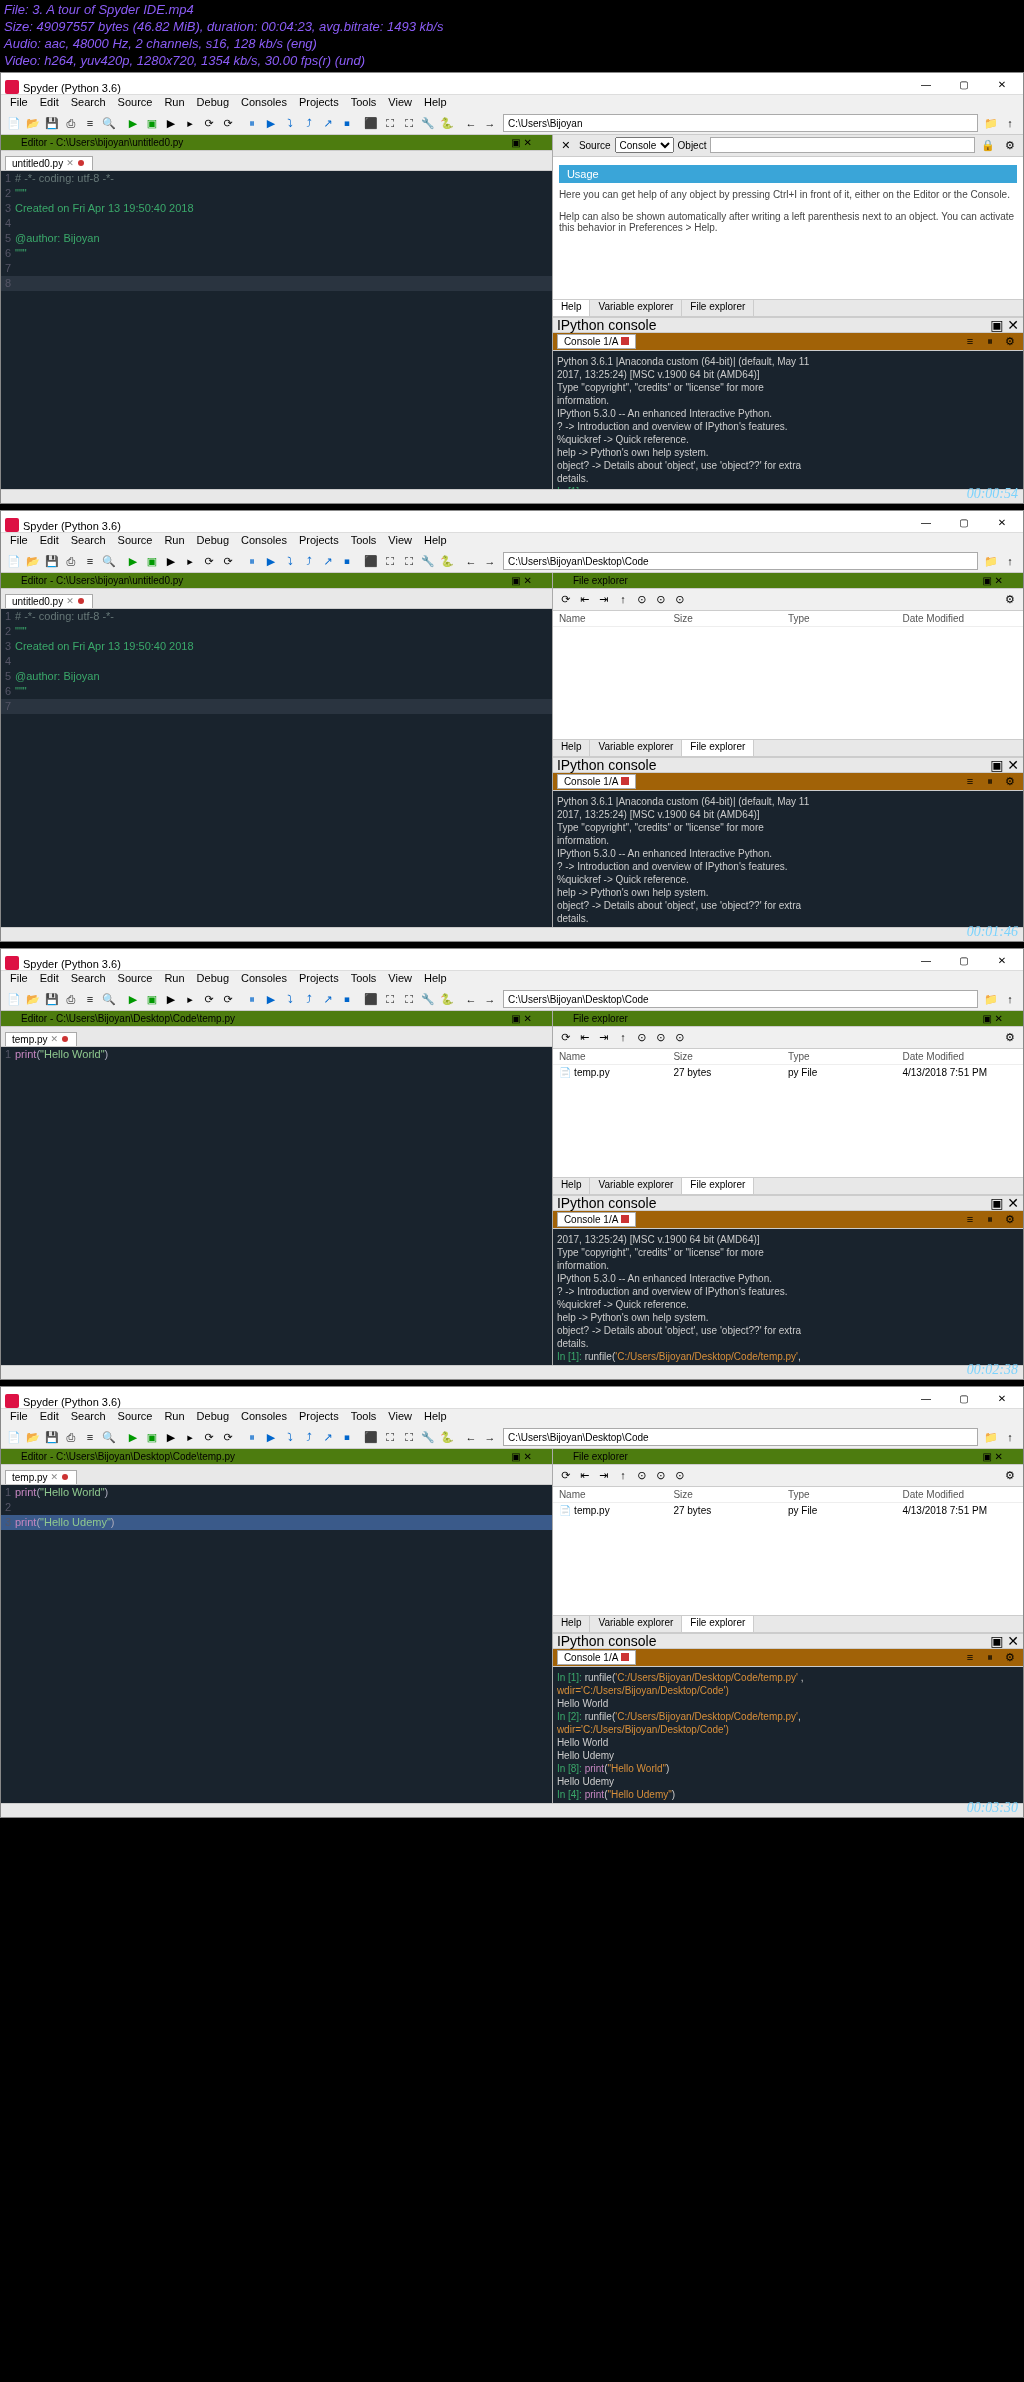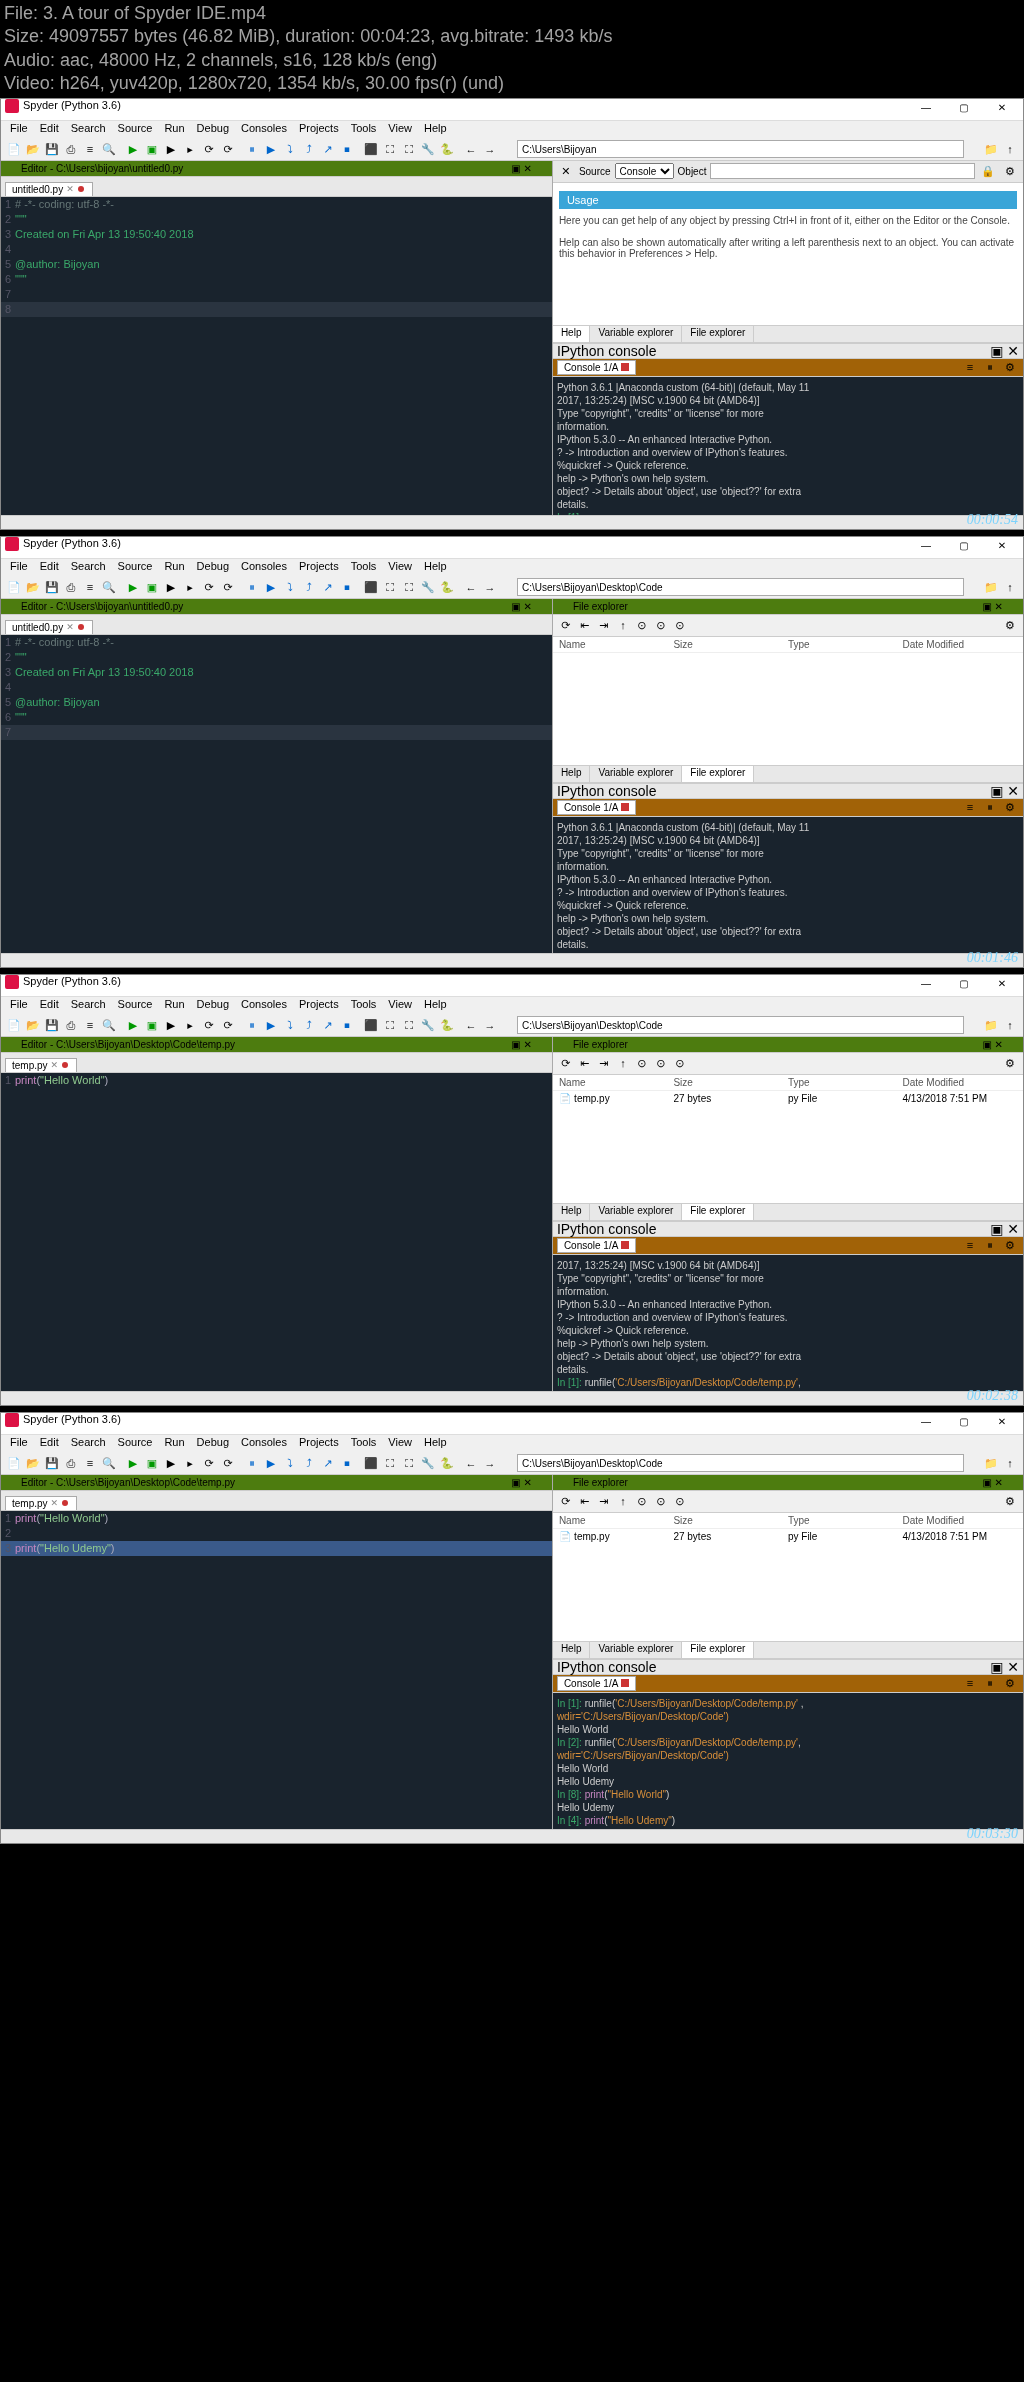--- a/index.html
+++ b/index.html
@@ -1,31 +1,31 @@
 <!DOCTYPE html>
 <html><head>
 <meta charset="utf-8">
 <style>
 *{margin:0;padding:0;box-sizing:border-box;font-family:'Segoe UI',Tahoma,sans-serif}
 body{background:#000;width:1024px}
-.meta{color:#a3a3a3;font-family:'Times New Roman',serif;font-size:18px;padding:2px 4px;line-height:1.3}
+.meta{color:#8b5cf6;font-style:italic;font-family:'Times New Roman',serif;font-size:13px;padding:2px 4px;line-height:1.3}
 .frame{position:relative;margin-bottom:6px}
 .win{background:#f0f0f0;border:1px solid #888;position:relative}
-.titlebar{height:22px;background:#fff;display:flex;align-items:flex-start;padding:0 4px;font-size:11px;border-bottom:1px solid #ddd}
+.titlebar{height:22px;background:#fff;display:flex;align-items:flex-end;padding:0 4px;font-size:11px;border-bottom:1px solid #ddd}
 .titlebar .ico{width:14px;height:14px;background:#d14;border-radius:2px;margin-right:4px}
 .titlebar .btns{margin-left:auto;display:flex;gap:4px}
 .titlebar .btns span{width:34px;height:18px;display:inline-flex;align-items:center;justify-content:center;font-size:10px}
 .menubar{height:18px;display:flex;gap:2px;padding:0 4px;font-size:11px;background:#f0f0f0}
 .menubar span{padding:1px 5px}
 .toolbar{height:22px;display:flex;align-items:center;padding:0 4px;gap:1px;background:#f0f0f0;border-bottom:1px solid #ccc}
 .tbtn{width:18px;height:18px;display:inline-flex;align-items:center;justify-content:center;font-size:11px;border:1px solid transparent}
 .tbtn.g{color:#090}
 .tbtn.b{color:#06c}
 .sep{width:4px}
-.path{flex:1;height:18px;background:#fff;border:1px solid #aaa;font-size:10px;padding:1px 4px;margin:0 17px;min-width:0;overflow:hidden;white-space:nowrap}
+.path{flex:1;height:18px;background:#fff;border:1px solid #aaa;font-size:10px;padding:1px 4px;margin:0 3px;min-width:0;overflow:hidden;white-space:nowrap}
 .workarea{display:flex;height:354px}
 .left{flex:0 0 54%;display:flex;flex-direction:column;border-right:1px solid #aaa}
 .right{flex:1;display:flex;flex-direction:column}
 .edlabel{height:16px;background:#4d7c0f;font-size:10px;padding:1px 20px;border-bottom:1px solid #ccc;display:flex;align-items:center}
 .edlabel .x{margin-left:auto;font-size:10px}
 .tabs{height:20px;background:#e8e8e8;display:flex;align-items:flex-end;padding:0 4px;border-bottom:1px solid #ccc}
 .tab{background:#fff;border:1px solid #aaa;border-bottom:none;padding:1px 8px 1px 6px;font-size:10px;display:flex;align-items:center;gap:3px}
 .tab .x{font-size:9px;color:#888}
 .tab.mod::after{content:"";width:6px;height:6px;background:#c33;border-radius:50%;margin-left:1px}
 .editor{flex:1;background:#19232d;color:#aab;font-family:Consolas,monospace;font-size:11px;overflow:hidden;position:relative}

